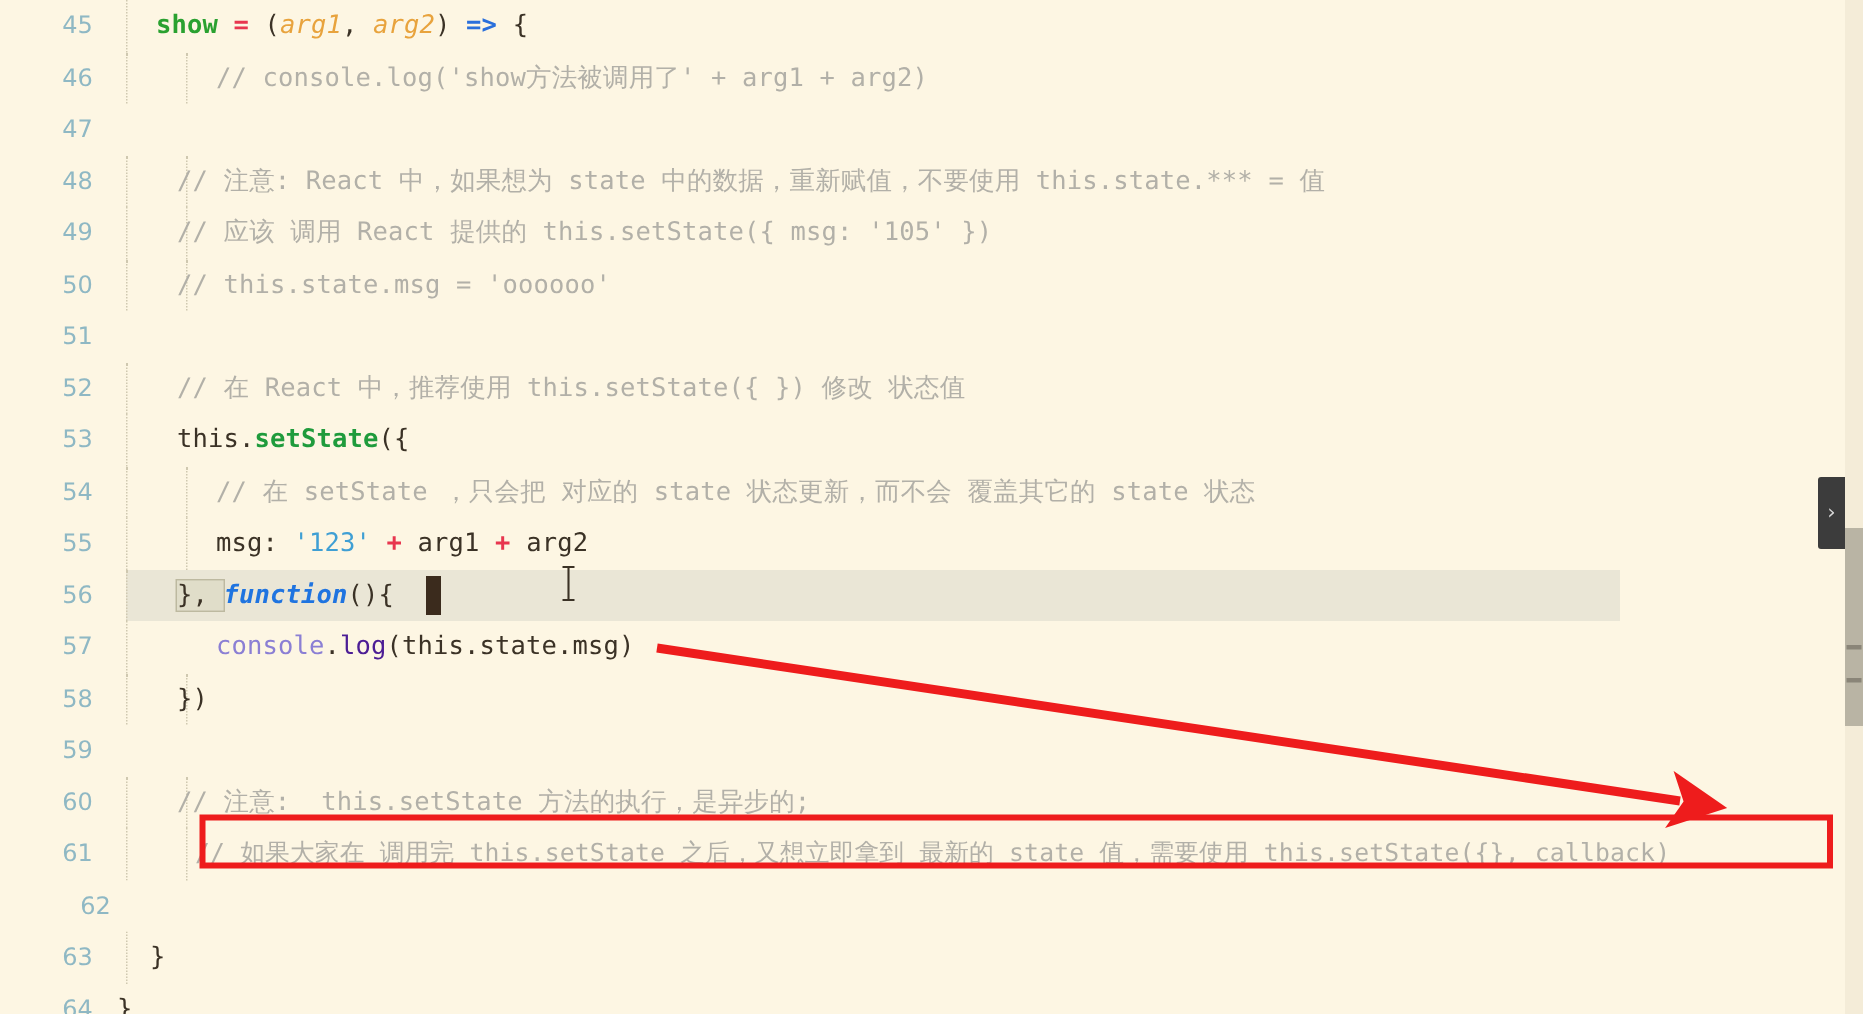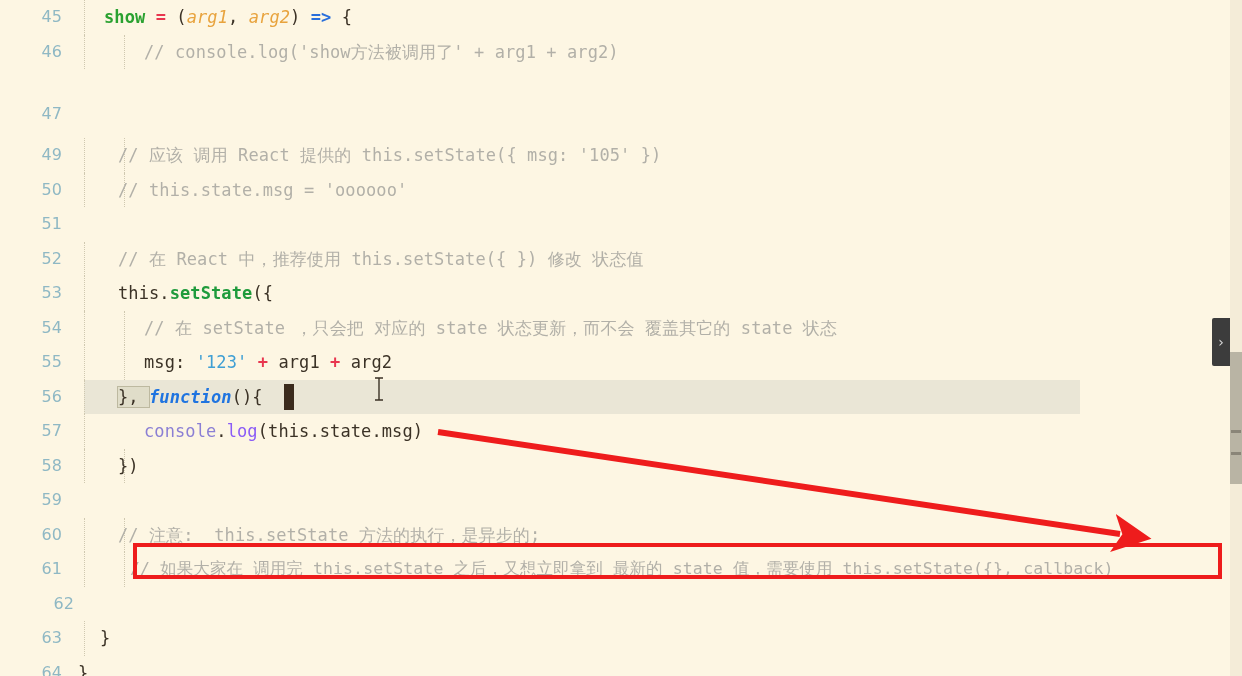--- a/index.html
+++ b/index.html
@@ -91,21 +91,21 @@
   .t-comment  { color: #b2b0a8; }
   .t-kw-green { color: #2aa130; font-weight: bold; }
   .t-method   { color: #1f9b3c; font-weight: bold; }
   .t-op-red   { color: #e8364f; font-weight: bold; }
   .t-param    { color: #e8a33d; font-style: italic; }
   .t-arrow    { color: #2a6fdb; font-weight: bold; }
   .t-plain    { color: #3b3226; }
   .t-fn       { color: #1f74e0; font-weight: bold; font-style: italic; }
   .t-str      { color: #3f9fd4; }
   .t-console  { color: #8b7fd4; }
-  .t-log      { color: #8b5cf6; }
+  .t-log      { color: #4c1d95; }
 
   
   .brace-box {
     background: #e0ddc9;
     outline: 1px solid #bdb9a0;
   }
 
   
   .caret {
     position: absolute;
@@ -197,26 +197,33 @@
     </div>
 
     <div class="line" style="top:34.5px;position:absolute;left:0;width:1242px;">
       <div class="guide g1"></div>
       <div class="guide g2"></div>
       <div class="gutter-fill"></div>
       <span class="gutter-num">46</span>
       <span class="code-text t-comment" style="left:144px">// console.log('show方法被调用了' + arg1 + arg2)</span>
     </div>
 
-    <div class="line" style="top:69px;position:absolute;left:0;width:982px;margin-top:28px;">
+    <div class="line" style="top:69px;position:absolute;left:0;width:982px;">
       <div class="gutter-fill"></div>
       <span class="gutter-num">47</span>
       <span class="code-text t-plain" style="left:104px"></span>
     </div>
 
+    <div class="line" style="top:103.5px;position:absolute;left:0;width:1242px;">
+      <div class="guide g1"></div>
+      <div class="guide g2"></div>
+      <div class="gutter-fill"></div>
+      <span class="gutter-num">48</span>
+      <span class="code-text t-comment" style="left:118px">// 注意: React 中，如果想为 state 中的数据，重新赋值，不要使用 this.state.*** = 值</span>
+    </div>
 
     <div class="line" style="top:138px;position:absolute;left:0;width:1242px;">
       <div class="guide g1"></div>
       <div class="guide g2"></div>
       <div class="gutter-fill"></div>
       <span class="gutter-num">49</span>
       <span class="code-text t-comment" style="left:118px">// 应该 调用 React 提供的 this.setState({ msg: '105' })</span>
     </div>
 
     <div class="line" style="top:172.5px;position:absolute;left:0;width:1242px;">

